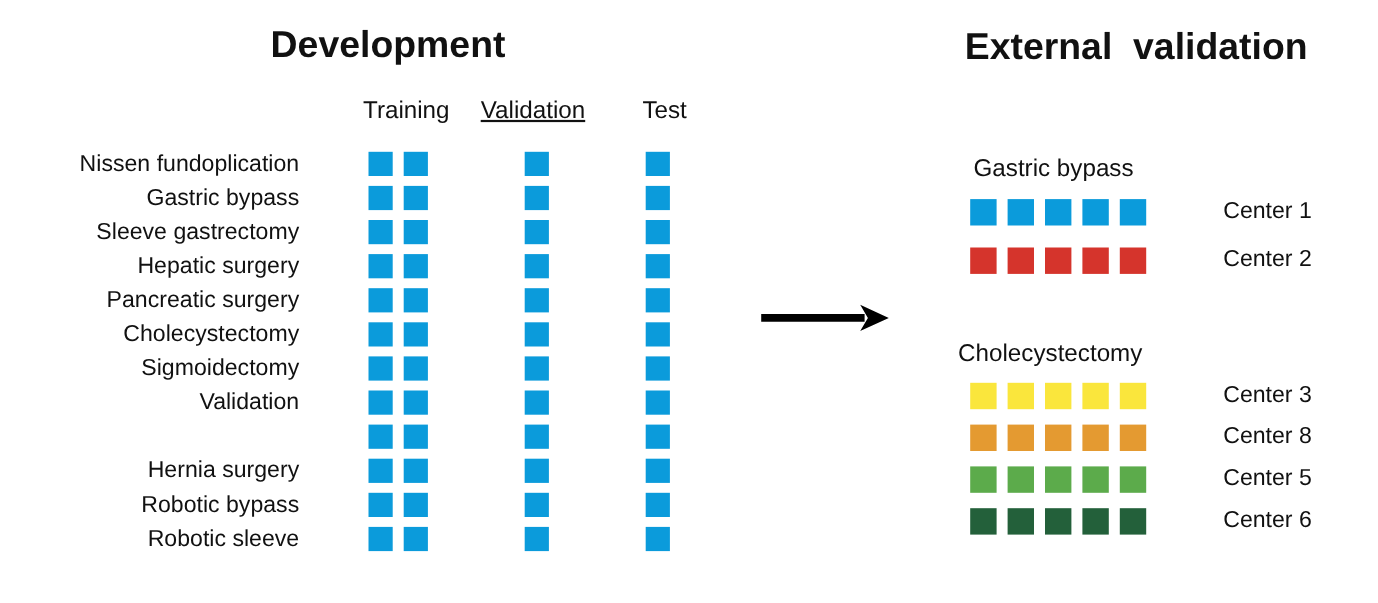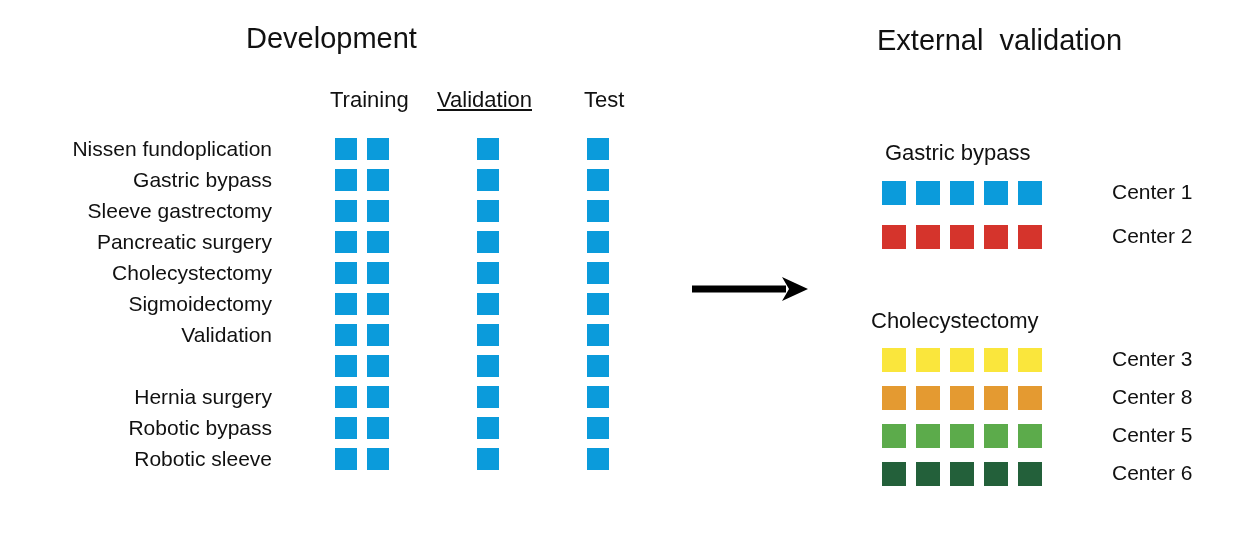--- a/index.html
+++ b/index.html
@@ -16,22 +16,22 @@
     position: relative;
     width: 1253px;
     height: 548px;
     background: #ffffff;
     overflow: hidden;
   }
 
   
   .section-title {
     position: absolute;
-    font-size: 29px;
-    font-weight: 400;
+    font-size: 34px;
+    font-weight: 700;
     line-height: 1;
     color: #111111;
     white-space: pre;
   }
   #dev-title   { left: 246px; top: 24px; }
   #ext-title   { left: 877px; top: 26px; }
 
   
   #dev-headers {
     position: absolute;
@@ -157,20 +157,27 @@
         <div class="cell c-test" style="background: rgb(11, 155, 219);"></div>
       </div>
       <div class="dev-row">
         <div class="lbl">Sleeve gastrectomy</div>
         <div class="cell c-train-a" style="background: rgb(11, 155, 219);"></div>
         <div class="cell c-train-b" style="background: rgb(11, 155, 219);"></div>
         <div class="cell c-valid" style="background: rgb(11, 155, 219);"></div>
         <div class="cell c-test" style="background: rgb(11, 155, 219);"></div>
       </div>
       <div class="dev-row">
+        <div class="lbl">Hepatic surgery</div>
+        <div class="cell c-train-a" style="background: rgb(11, 155, 219);"></div>
+        <div class="cell c-train-b" style="background: rgb(11, 155, 219);"></div>
+        <div class="cell c-valid" style="background: rgb(11, 155, 219);"></div>
+        <div class="cell c-test" style="background: rgb(11, 155, 219);"></div>
+      </div>
+      <div class="dev-row">
         <div class="lbl">Pancreatic surgery</div>
         <div class="cell c-train-a" style="background: rgb(11, 155, 219);"></div>
         <div class="cell c-train-b" style="background: rgb(11, 155, 219);"></div>
         <div class="cell c-valid" style="background: rgb(11, 155, 219);"></div>
         <div class="cell c-test" style="background: rgb(11, 155, 219);"></div>
       </div>
       <div class="dev-row">
         <div class="lbl">Cholecystectomy</div>
         <div class="cell c-train-a" style="background: rgb(11, 155, 219);"></div>
         <div class="cell c-train-b" style="background: rgb(11, 155, 219);"></div>

